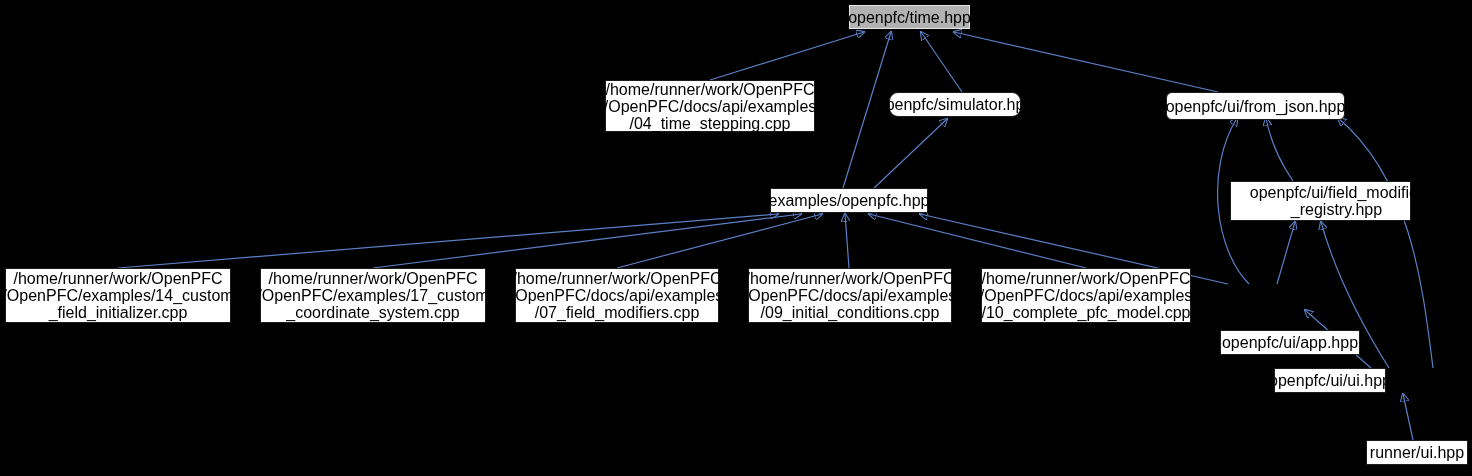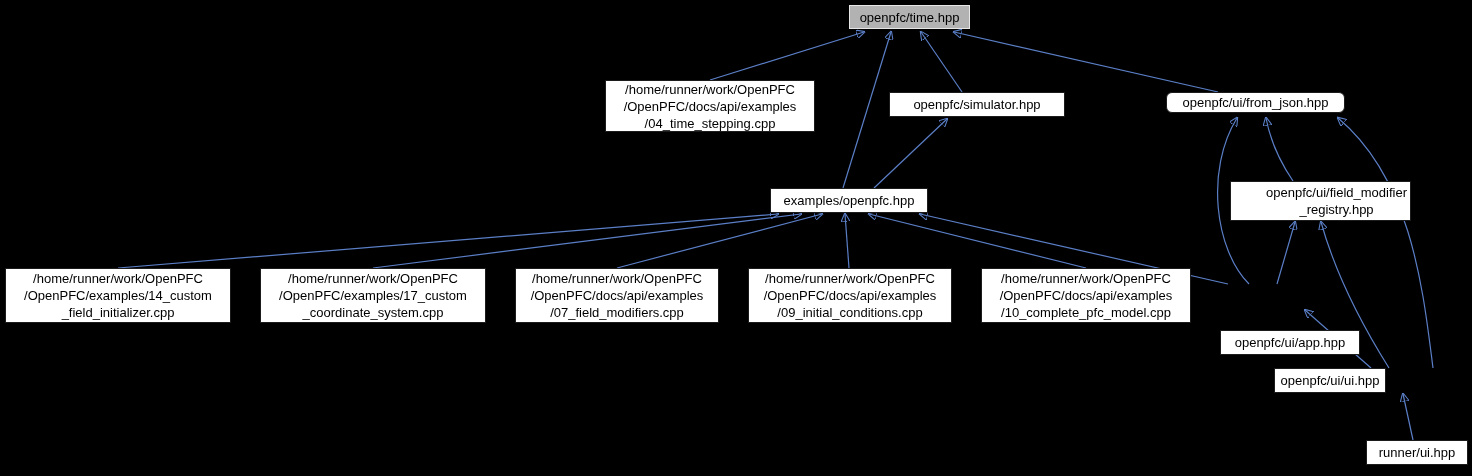--- a/index.html
+++ b/index.html
@@ -13,21 +13,21 @@
   #graph{position:absolute;inset:0;width:1472px;height:476px;}
   .edges{position:absolute;left:0;top:0;pointer-events:none;}
   .edges path{fill:none;stroke:#5b7fc7;stroke-width:1.2;}
   .node{
     position:absolute;
     background:#ffffff;
     color:#000;
     border:1px solid #1c1c1c;
     display:flex;align-items:center;justify-content:center;
     text-align:center;
-    font-size:13px;line-height:17px;
+    font-size:16px;line-height:17px;
     white-space:pre-line;
     box-sizing:border-box;
     padding:1px 4px;
     cursor:pointer;
   }
   .node.highlight{
     background:#b2b2b2;
     border:1px solid #e6e6e6;
   }
 </style>
@@ -61,23 +61,23 @@
     <path d="M1433,368 C1423,290 1412,180 1338,118" marker-end="url(#arrow)"></path>
     <path d="M1413,440 L1403,394" marker-end="url(#arrow)"></path>
   </svg>
 
   <div class="node highlight" style="left:849px;top:5px;width:121px;height:24px;">openpfc/time.hpp</div>
 
   <div class="node" style="left:605px;top:80px;width:210px;height:52px;">/home/runner/work/OpenPFC
 /OpenPFC/docs/api/examples
 /04_time_stepping.cpp</div>
 
-  <div class="node" style="left:889px;top:92px;width:176px;height:25px;">openpfc/simulator.hpp</div>
+  <div class="node" style="left:889px;top:92px;width:132px;height:25px;border-radius:9px;">openpfc/simulator.hpp</div>
 
-  <div class="node" style="left:1166px;top:92px;width:179px;height:21px;border-radius:6px;">openpfc/ui/from_json.hpp</div>
+  <div class="node" style="left:1166px;top:92px;width:179px;height:28px;border-radius:6px;">openpfc/ui/from_json.hpp</div>
 
   <div class="node" style="left:770px;top:188px;width:158px;height:25px;">examples/openpfc.hpp</div>
 
   <div class="node" style="left:1230px;top:181px;width:181px;height:40px;padding-left:36px;">openpfc/ui/field_modifier
 _registry.hpp</div>
 
   <div class="node" style="left:5px;top:268px;width:226px;height:55px;">/home/runner/work/OpenPFC
 /OpenPFC/examples/14_custom
 _field_initializer.cpp</div>
 

